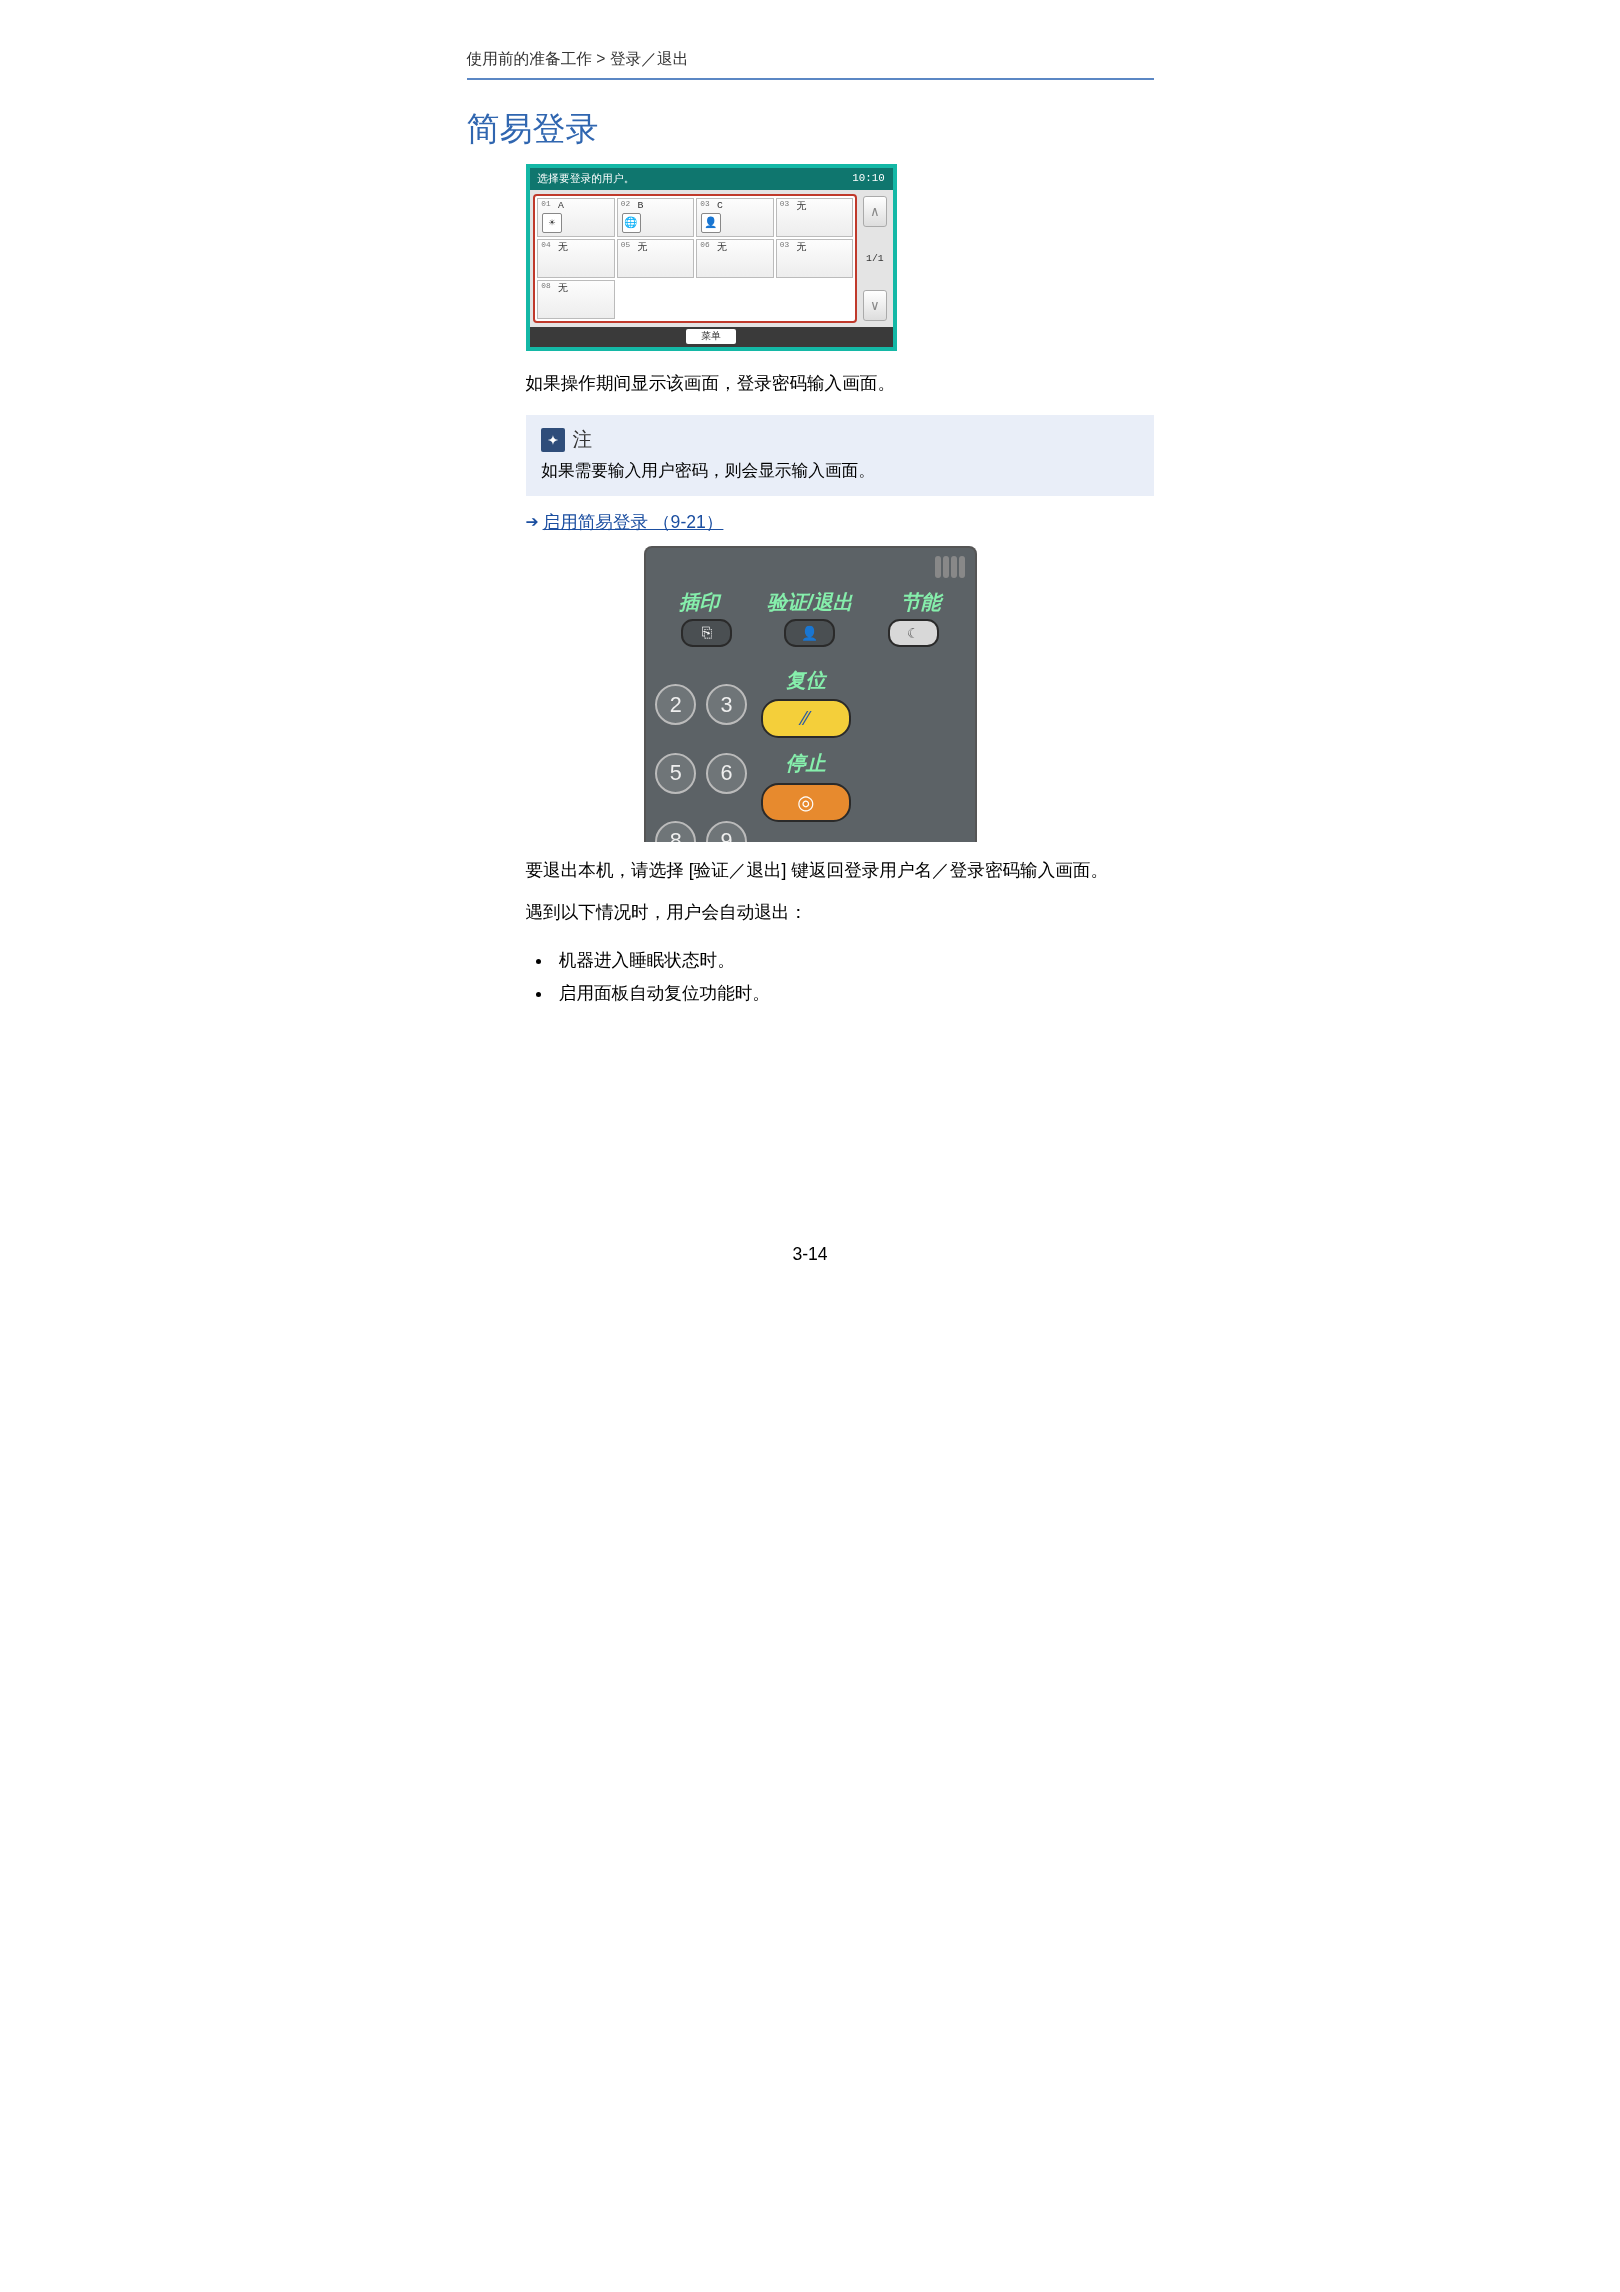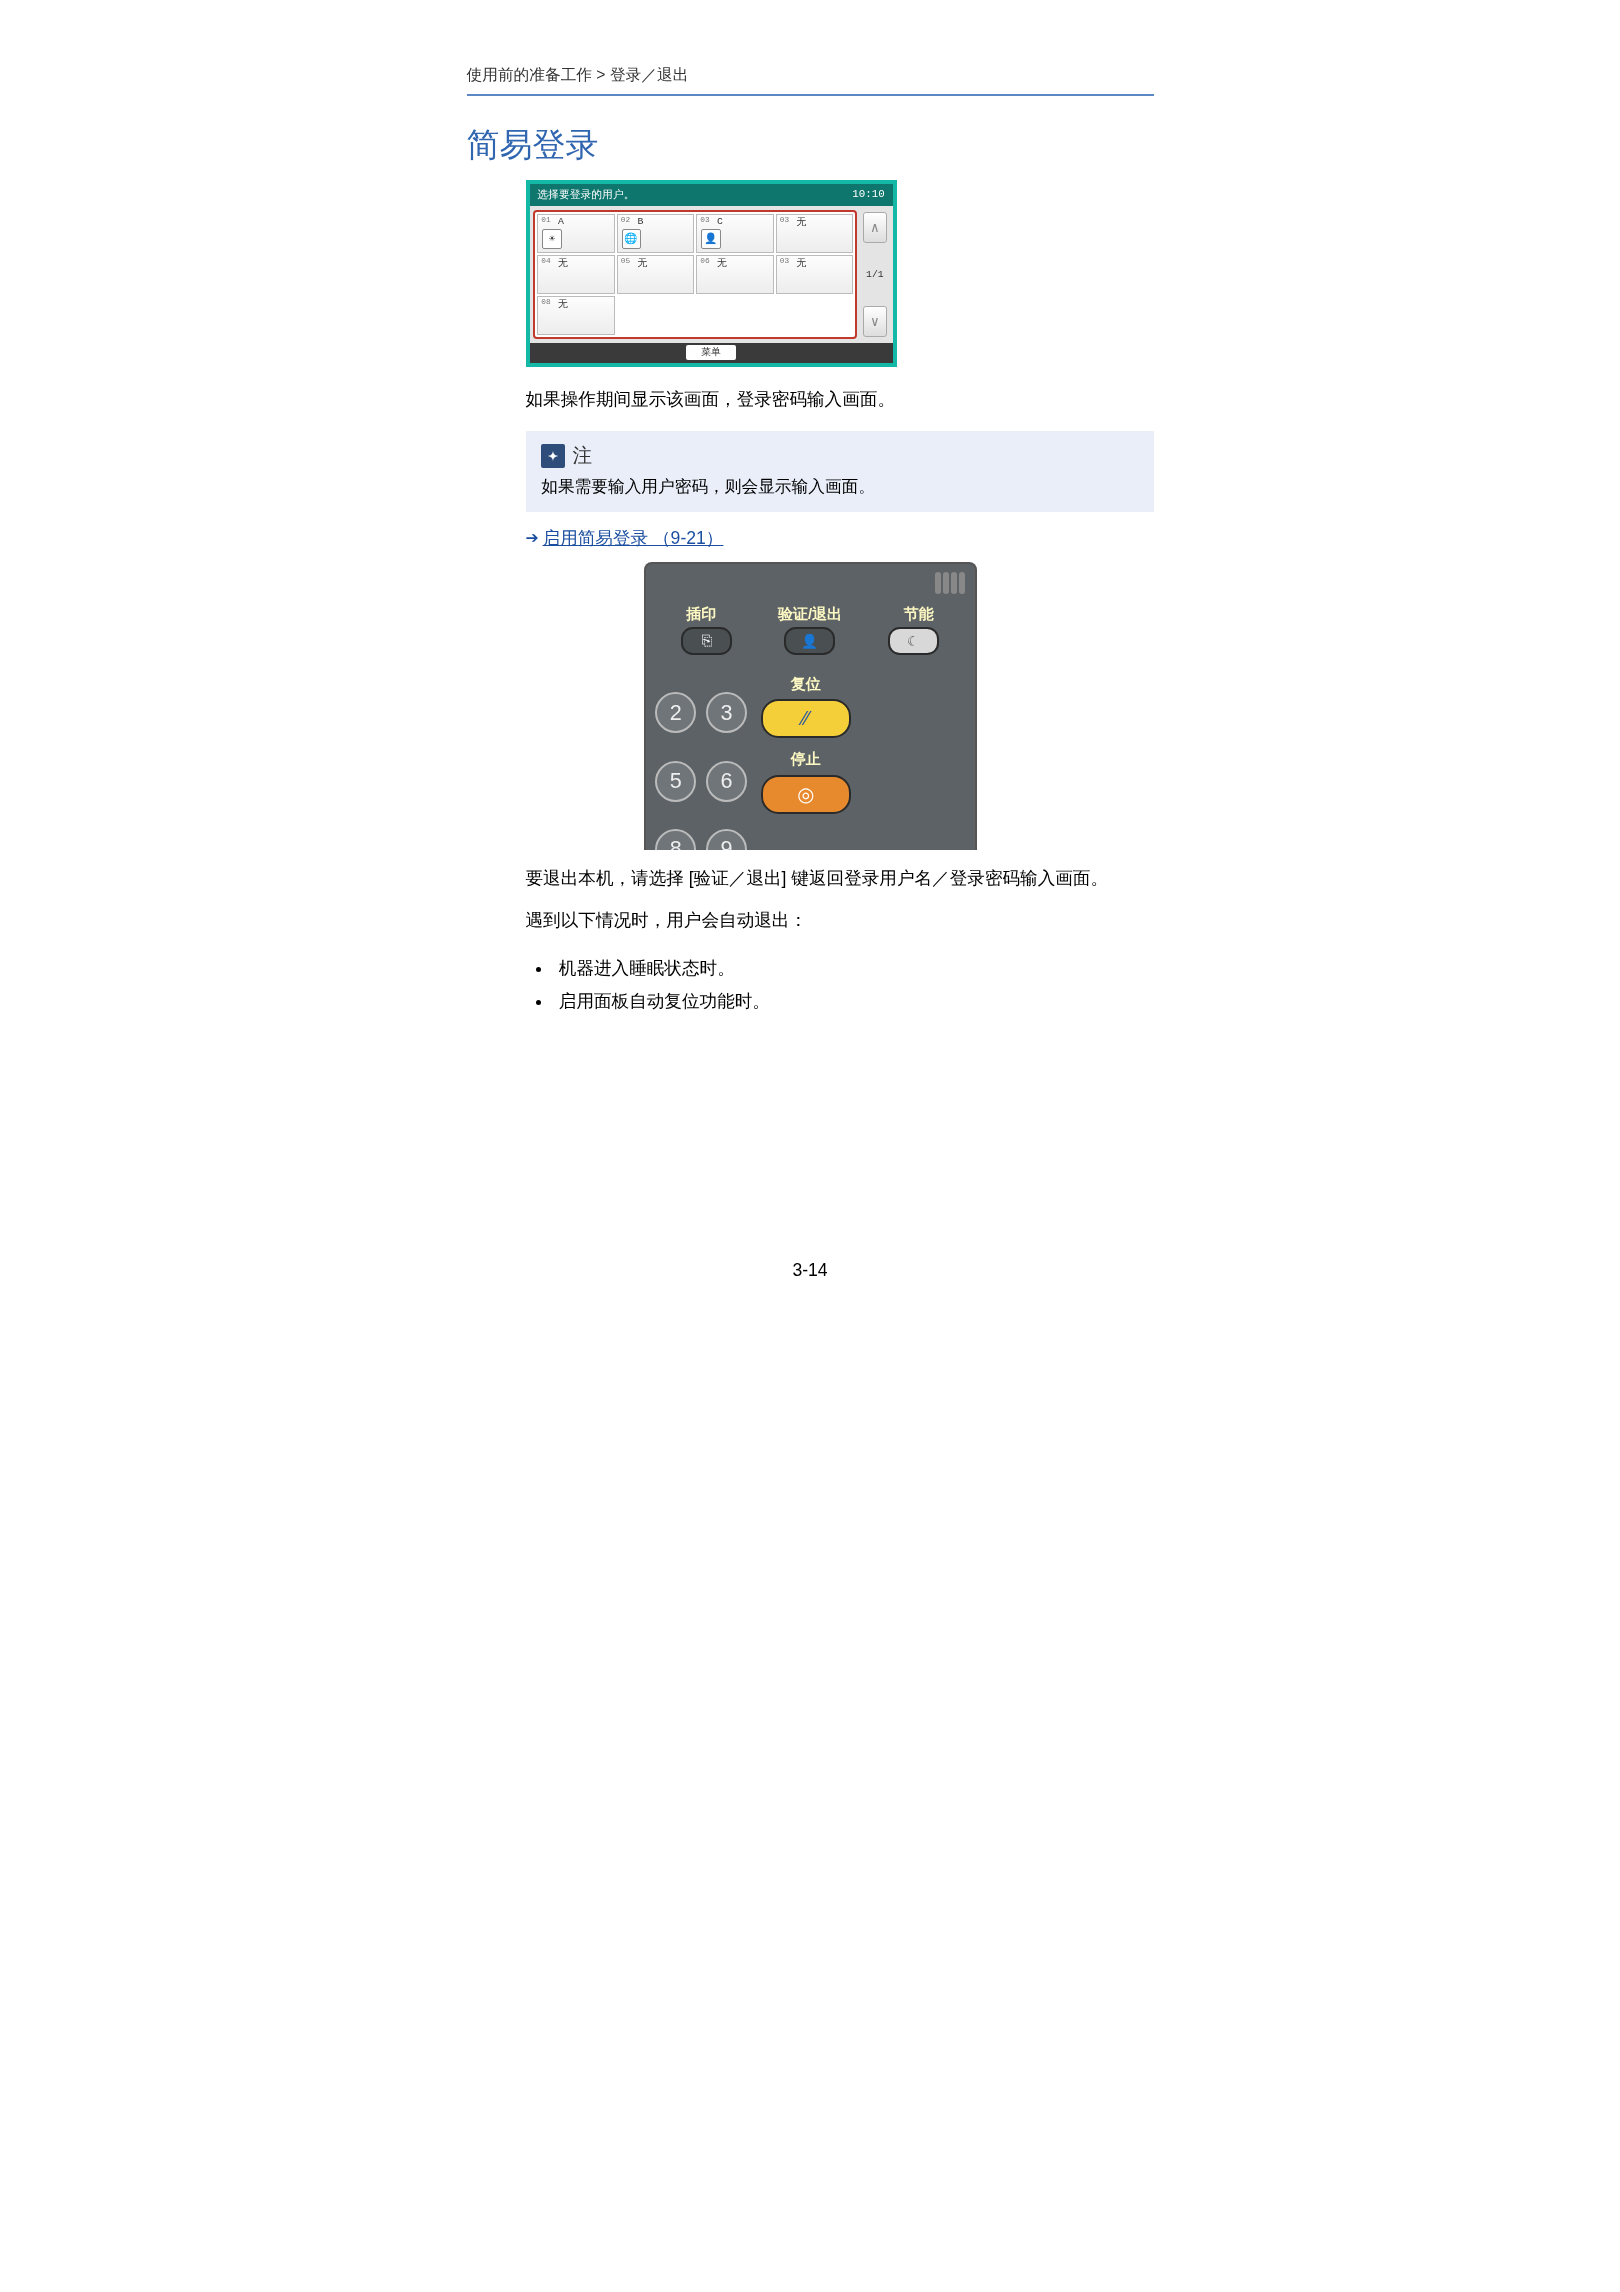--- a/index.html
+++ b/index.html
@@ -4,21 +4,21 @@
 <style>
   body {
     margin: 0;
     padding: 0;
     font-family: "Microsoft YaHei", "SimSun", Arial, sans-serif;
     background: #fff;
     color: #000;
   }
   .page {
     width: 843px;
-    margin: 16px auto;
+    margin: 0 auto;
     padding: 49px 78px 59px 78px;
     box-sizing: border-box;
     position: relative;
     min-height: 1274px;
   }
   .breadcrumb {
     font-size: 15.7px;
     color: #333;
   }
   .hr-blue {
@@ -163,21 +163,21 @@
   .ctrl-top .ridges {
     display: flex; gap: 2px;
   }
   .ctrl-top .ridges span {
     width: 5.9px; height: 21.6px; background: #888; border-radius: 2.9px;
     display: inline-block;
   }
   .ctrl-row {
     display: flex; justify-content: space-around; margin-top: 7.8px;
   }
-  .ctrl-label { color: #fef9c3; font-size: 15px; font-weight: bold; }
+  .ctrl-label { color: #86efac; font-size: 20px; font-weight: bold; font-style: italic; }
   .pill {
     width: 47px; height: 23.5px; border: 2px solid #2a2a2a;
     border-radius: 11.8px; display: flex; align-items: center; justify-content: center;
     background: #4a4f52; color: #fff; font-size: 13.7px;
   }
   .round-key {
     width: 37px; height: 37px; border: 2px solid #bbb; border-radius: 50%;
     background: #6f7578; color: #eee; font-size: 21.6px;
     display: flex; align-items: center; justify-content: center;
   }

